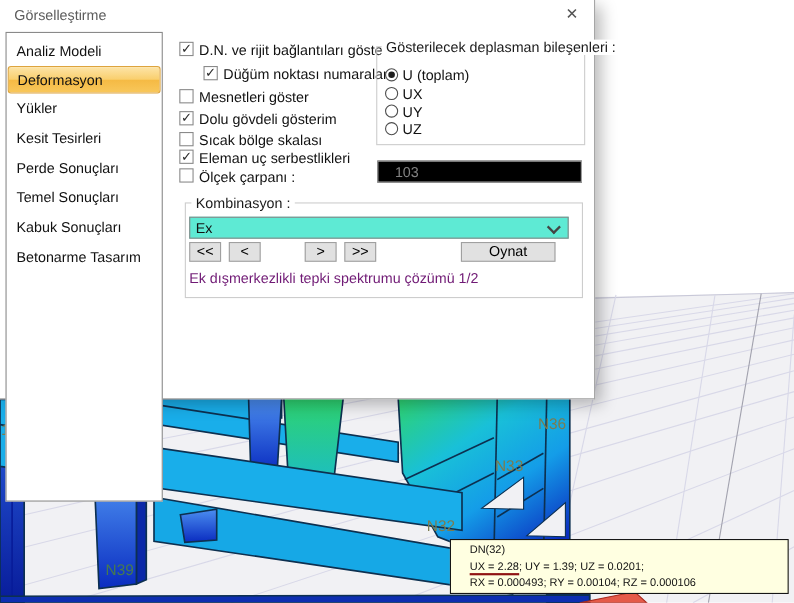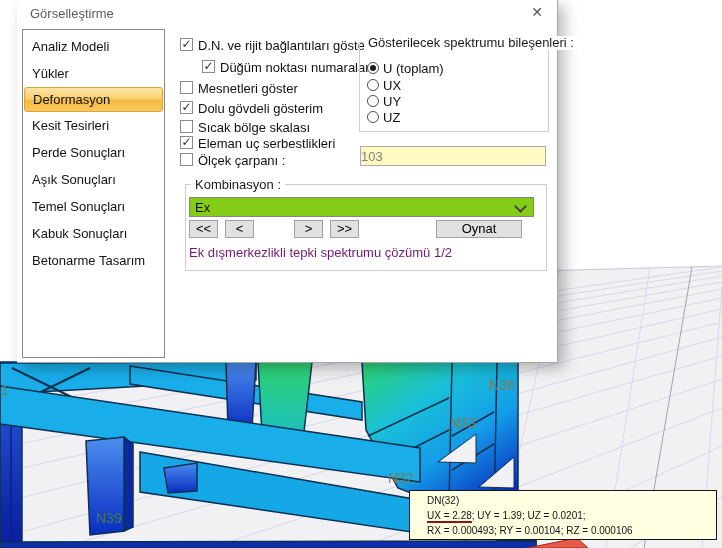--- a/index.html
+++ b/index.html
@@ -6,46 +6,46 @@
   body{width:722px;height:548px;position:relative;overflow:hidden;background:#fff;
        font-family:"Liberation Sans","DejaVu Sans",sans-serif;}
   
   #scene{position:absolute;left:0;top:0;z-index:0;}
   
   .tooltip{position:absolute;left:409px;top:490px;width:308px;height:50px;z-index:1;
            background:#ffffe1;border:1px solid #161616;box-sizing:border-box;
            padding:2px 6px 0 17px;font-size:10px;line-height:15px;color:#131313;white-space:nowrap;}
   .tooltip .ul{border-bottom:2px solid #8f1212;}
   
-  .dialog{position:absolute;left:17px;top:0;width:540px;height:362px;background:#fff;z-index:2;
+  .dialog{position:absolute;left:0;top:0;width:540px;height:362px;background:#fff;z-index:2;
           border-right:1px solid #a6a6a6;border-bottom:1px solid #a6a6a6;
           box-shadow:6px 5px 14px rgba(0,0,0,.28);font-size:13px;color:#111;}
   .title{position:absolute;left:13px;top:6px;color:#5c5c5c;}
   .close{position:absolute;left:506px;top:2px;width:28px;height:21px;text-align:center;
          line-height:21px;font-size:14px;color:#555;cursor:pointer;}
-  .list{position:absolute;left:5px;top:29px;width:143px;height:329px;background:#fff;
+  .list{position:absolute;left:5px;top:29px;width:143px;height:427px;background:#fff;
         border:1px solid #8a8a8a;box-sizing:border-box;padding-top:3px;}
   .item{height:27px;line-height:27px;padding-left:9px;white-space:nowrap;cursor:default;}
   .item.selected{margin:0 1px;height:25px;line-height:23px;box-sizing:border-box;
         border:1px solid #dda43e;border-radius:3px;padding-left:8px;
         background:linear-gradient(#fde4a7,#f9cf6e 48%,#f5ba44 52%,#f8c75b);}
   .cb{position:absolute;width:13px;height:13px;background:#fff;border:1px solid #8a8a8a;
       box-sizing:border-box;font-size:12px;line-height:10px;text-align:center;color:#2b2b2b;}
   .lbl{position:absolute;height:14px;line-height:14px;white-space:nowrap;color:#111;}
   .radio{position:absolute;width:12px;height:12px;border:1px solid #4d4d4d;border-radius:50%;
          background:#fff;box-sizing:border-box;}
   .radio.selected::after{content:"";position:absolute;left:2px;top:2px;width:6px;height:6px;
          border-radius:50%;background:#1d1d1d;}
   .group{position:absolute;border:1px solid #cdcdcd;}
   .grouplabel{position:absolute;background:#fff;padding:0 4px;height:14px;line-height:14px;
          white-space:nowrap;color:#1a1a1a;}
-  .scale-input{position:absolute;left:343px;top:146px;width:186px;height:20px;background:#fef9c3;
-         border:1px solid #ababab;box-sizing:border-box;color:#828282;padding:0 0;
+  .scale-input{position:absolute;left:343px;top:146px;width:186px;height:20px;background:#000000;
+         border:1px solid #ababab;box-sizing:border-box;color:#828282;padding:0 15px;
          font:13px "Liberation Sans","DejaVu Sans",sans-serif;}
-  .dd{position:absolute;left:172px;top:197px;width:345px;height:20px;background:#84cc16;
+  .dd{position:absolute;left:172px;top:197px;width:345px;height:20px;background:#5eead4;
       border:1px solid #878787;box-sizing:border-box;cursor:pointer;}
   .dd .val{position:absolute;left:5px;top:1px;line-height:17px;}
   .chev{position:absolute;right:8px;top:4px;width:7px;height:7px;
         border-right:2px solid #444;border-bottom:2px solid #444;transform:rotate(45deg);}
   .btn{position:absolute;top:220px;height:18px;background:#e1e1e1;border:1px solid #a0a0a0;
        box-sizing:border-box;text-align:center;line-height:15px;font-size:13px;color:#000;cursor:pointer;}
   .caption{position:absolute;left:172px;top:245px;white-space:nowrap;color:#701a75;}
 </style>
 </head>
 <body>
@@ -139,25 +139,24 @@
   <div><span class="ul">UX = 2.28</span><span>; UY = 1.39; UZ = 0.0201;</span></div>
   <div>RX = 0.000493; RY = 0.00104; RZ = 0.000106</div>
 </div>
 
 <div class="dialog">
   <div class="title">Görselleştirme</div>
   <div class="close">✕</div>
 
   <div class="list">
     <div class="item">Analiz Modeli</div>
+    <div class="item selected">Deformasyon</div>
     <div class="item">Yükler</div>
-    <div class="item selected">Deformasyon</div>
     <div class="item">Kesit Tesirleri</div>
     <div class="item">Perde Sonuçları</div>
-    <div class="item">Aşık Sonuçları</div>
     <div class="item">Temel Sonuçları</div>
     <div class="item">Kabuk Sonuçları</div>
     <div class="item">Betonarme Tasarım</div>
   </div>
 
   <span class="cb checked" style="left:163px;top:38px">✓</span>
   <span class="lbl" style="left:181px;top:39px">D.N. ve rijit bağlantıları göster</span>
   <span class="cb checked" style="left:185px;top:60px">✓</span>
   <span class="lbl" style="left:203px;top:61px">Düğüm noktası numaraları</span>
   <span class="cb" style="left:163px;top:81px"></span>
@@ -167,21 +166,21 @@
   <span class="cb" style="left:163px;top:120px"></span>
   <span class="lbl" style="left:181px;top:121px">Sıcak bölge skalası</span>
   <span class="cb checked" style="left:163px;top:136px">✓</span>
   <span class="lbl" style="left:181px;top:137px">Eleman uç serbestlikleri</span>
   <span class="cb" style="left:163px;top:153px"></span>
   <span class="lbl" style="left:181px;top:154px">Ölçek çarpanı :</span>
 
   <input class="scale-input" readonly="" value="103" style="">
 
   <div class="group" style="left:342px;top:42px;width:188px;height:88px"></div>
-  <span class="grouplabel" style="left:347px;top:36px">Gösterilecek spektrumu bileşenleri :</span>
+  <span class="grouplabel" style="left:347px;top:36px">Gösterilecek deplasman bileşenleri :</span>
   <span class="radio selected" style="left:350px;top:62px"></span>
   <span class="lbl" style="left:366px;top:62px">U (toplam)</span>
   <span class="radio" style="left:350px;top:79px"></span>
   <span class="lbl" style="left:366px;top:79px">UX</span>
   <span class="radio" style="left:350px;top:95px"></span>
   <span class="lbl" style="left:366px;top:95px">UY</span>
   <span class="radio" style="left:350px;top:111px"></span>
   <span class="lbl" style="left:366px;top:111px">UZ</span>
 
   <div class="group" style="left:168px;top:184px;width:360px;height:85px"></div>

